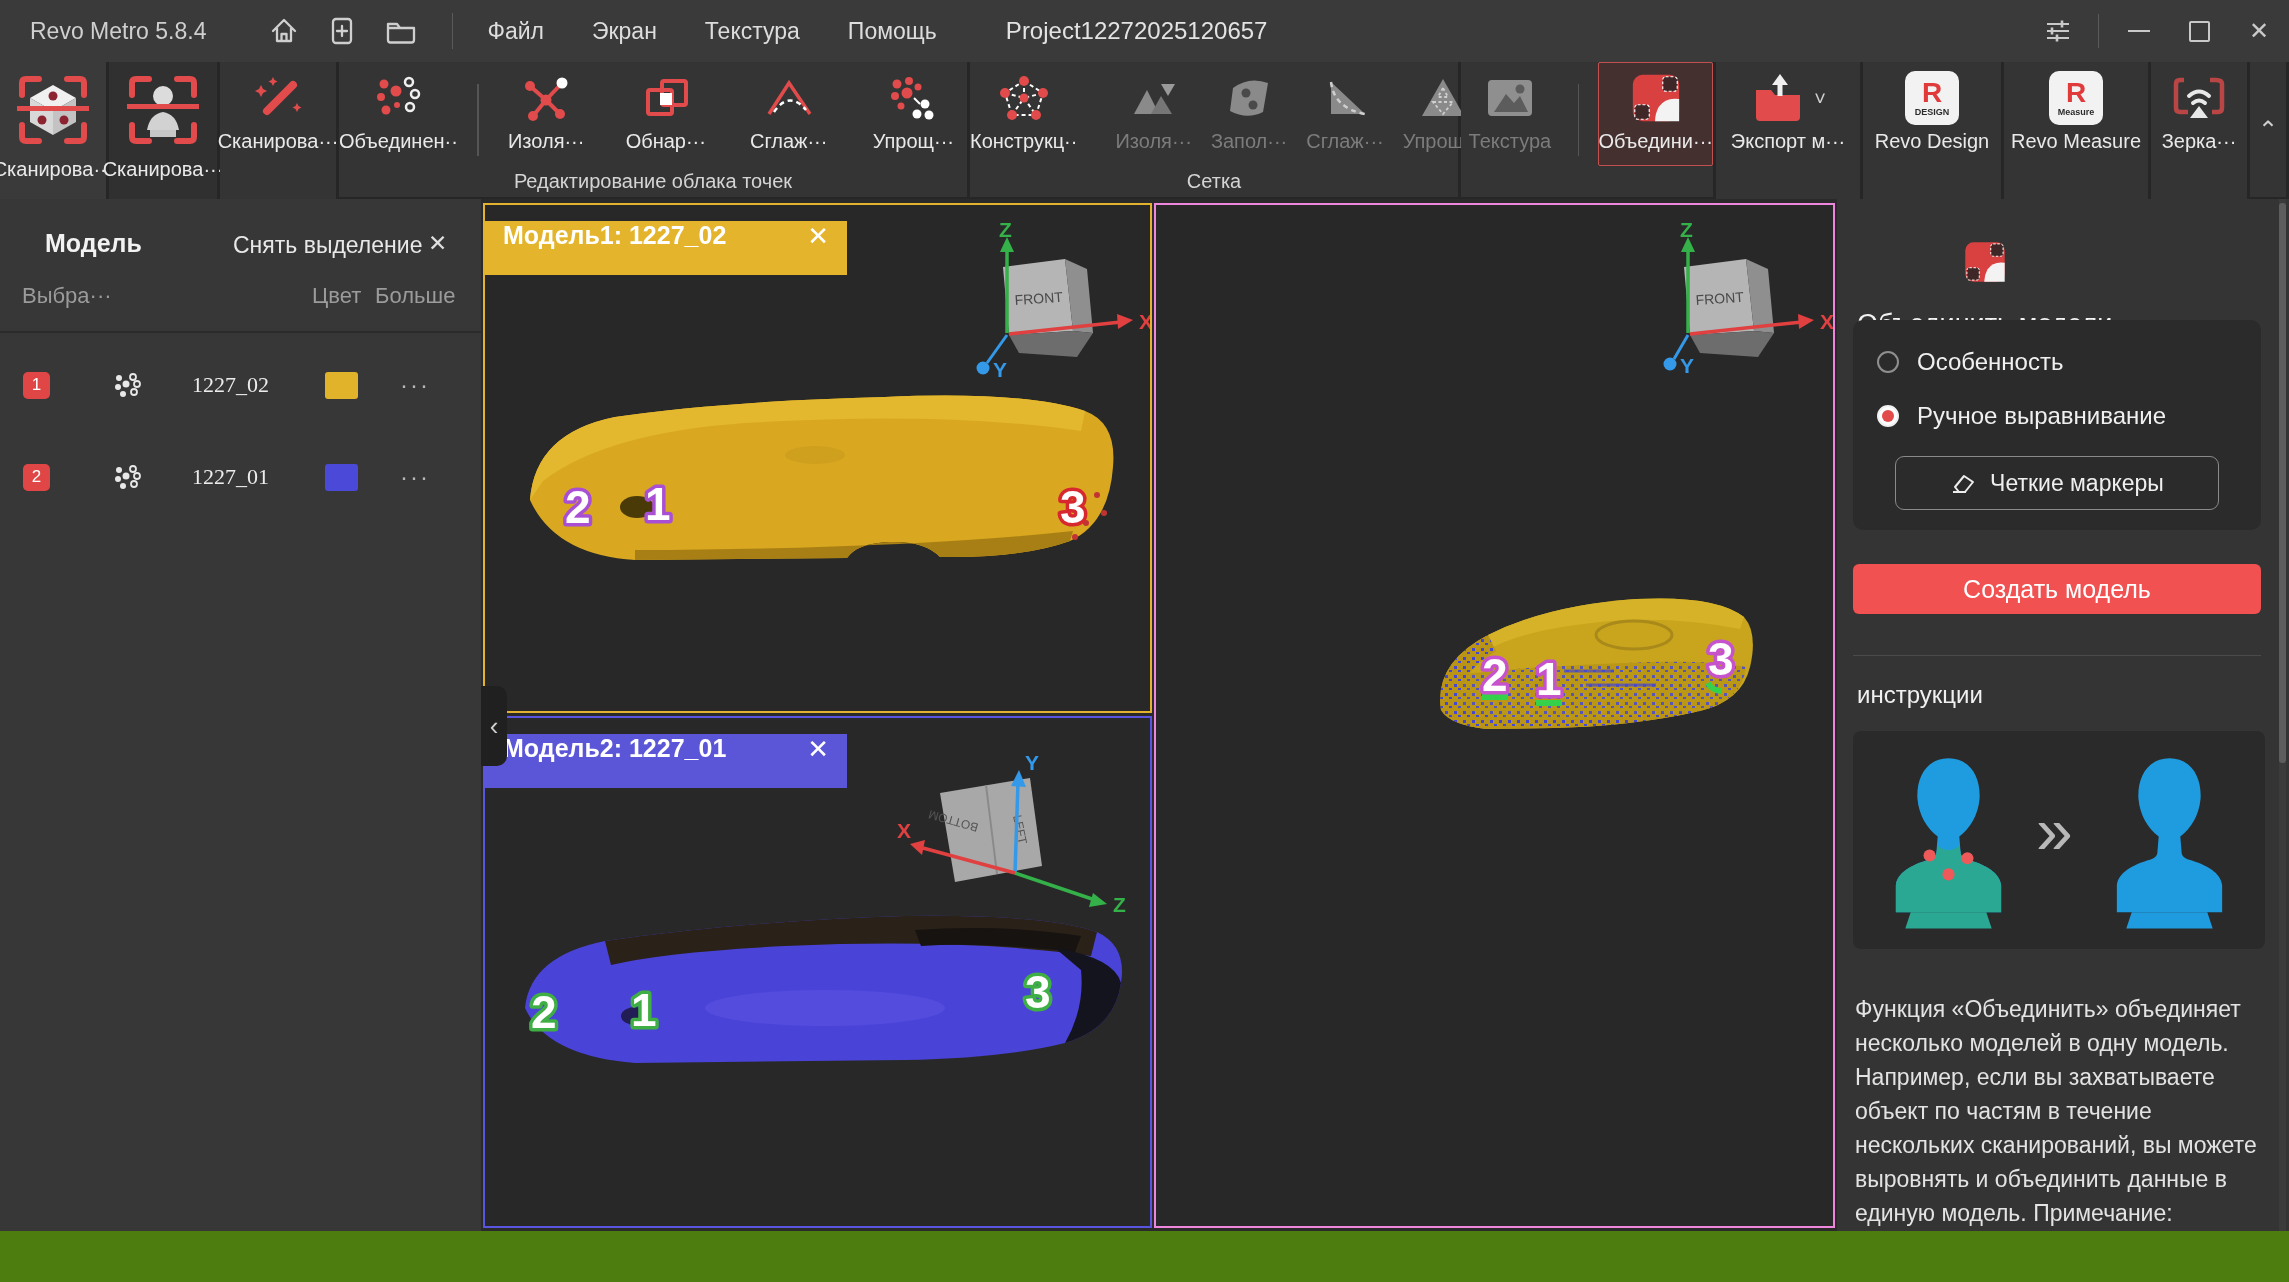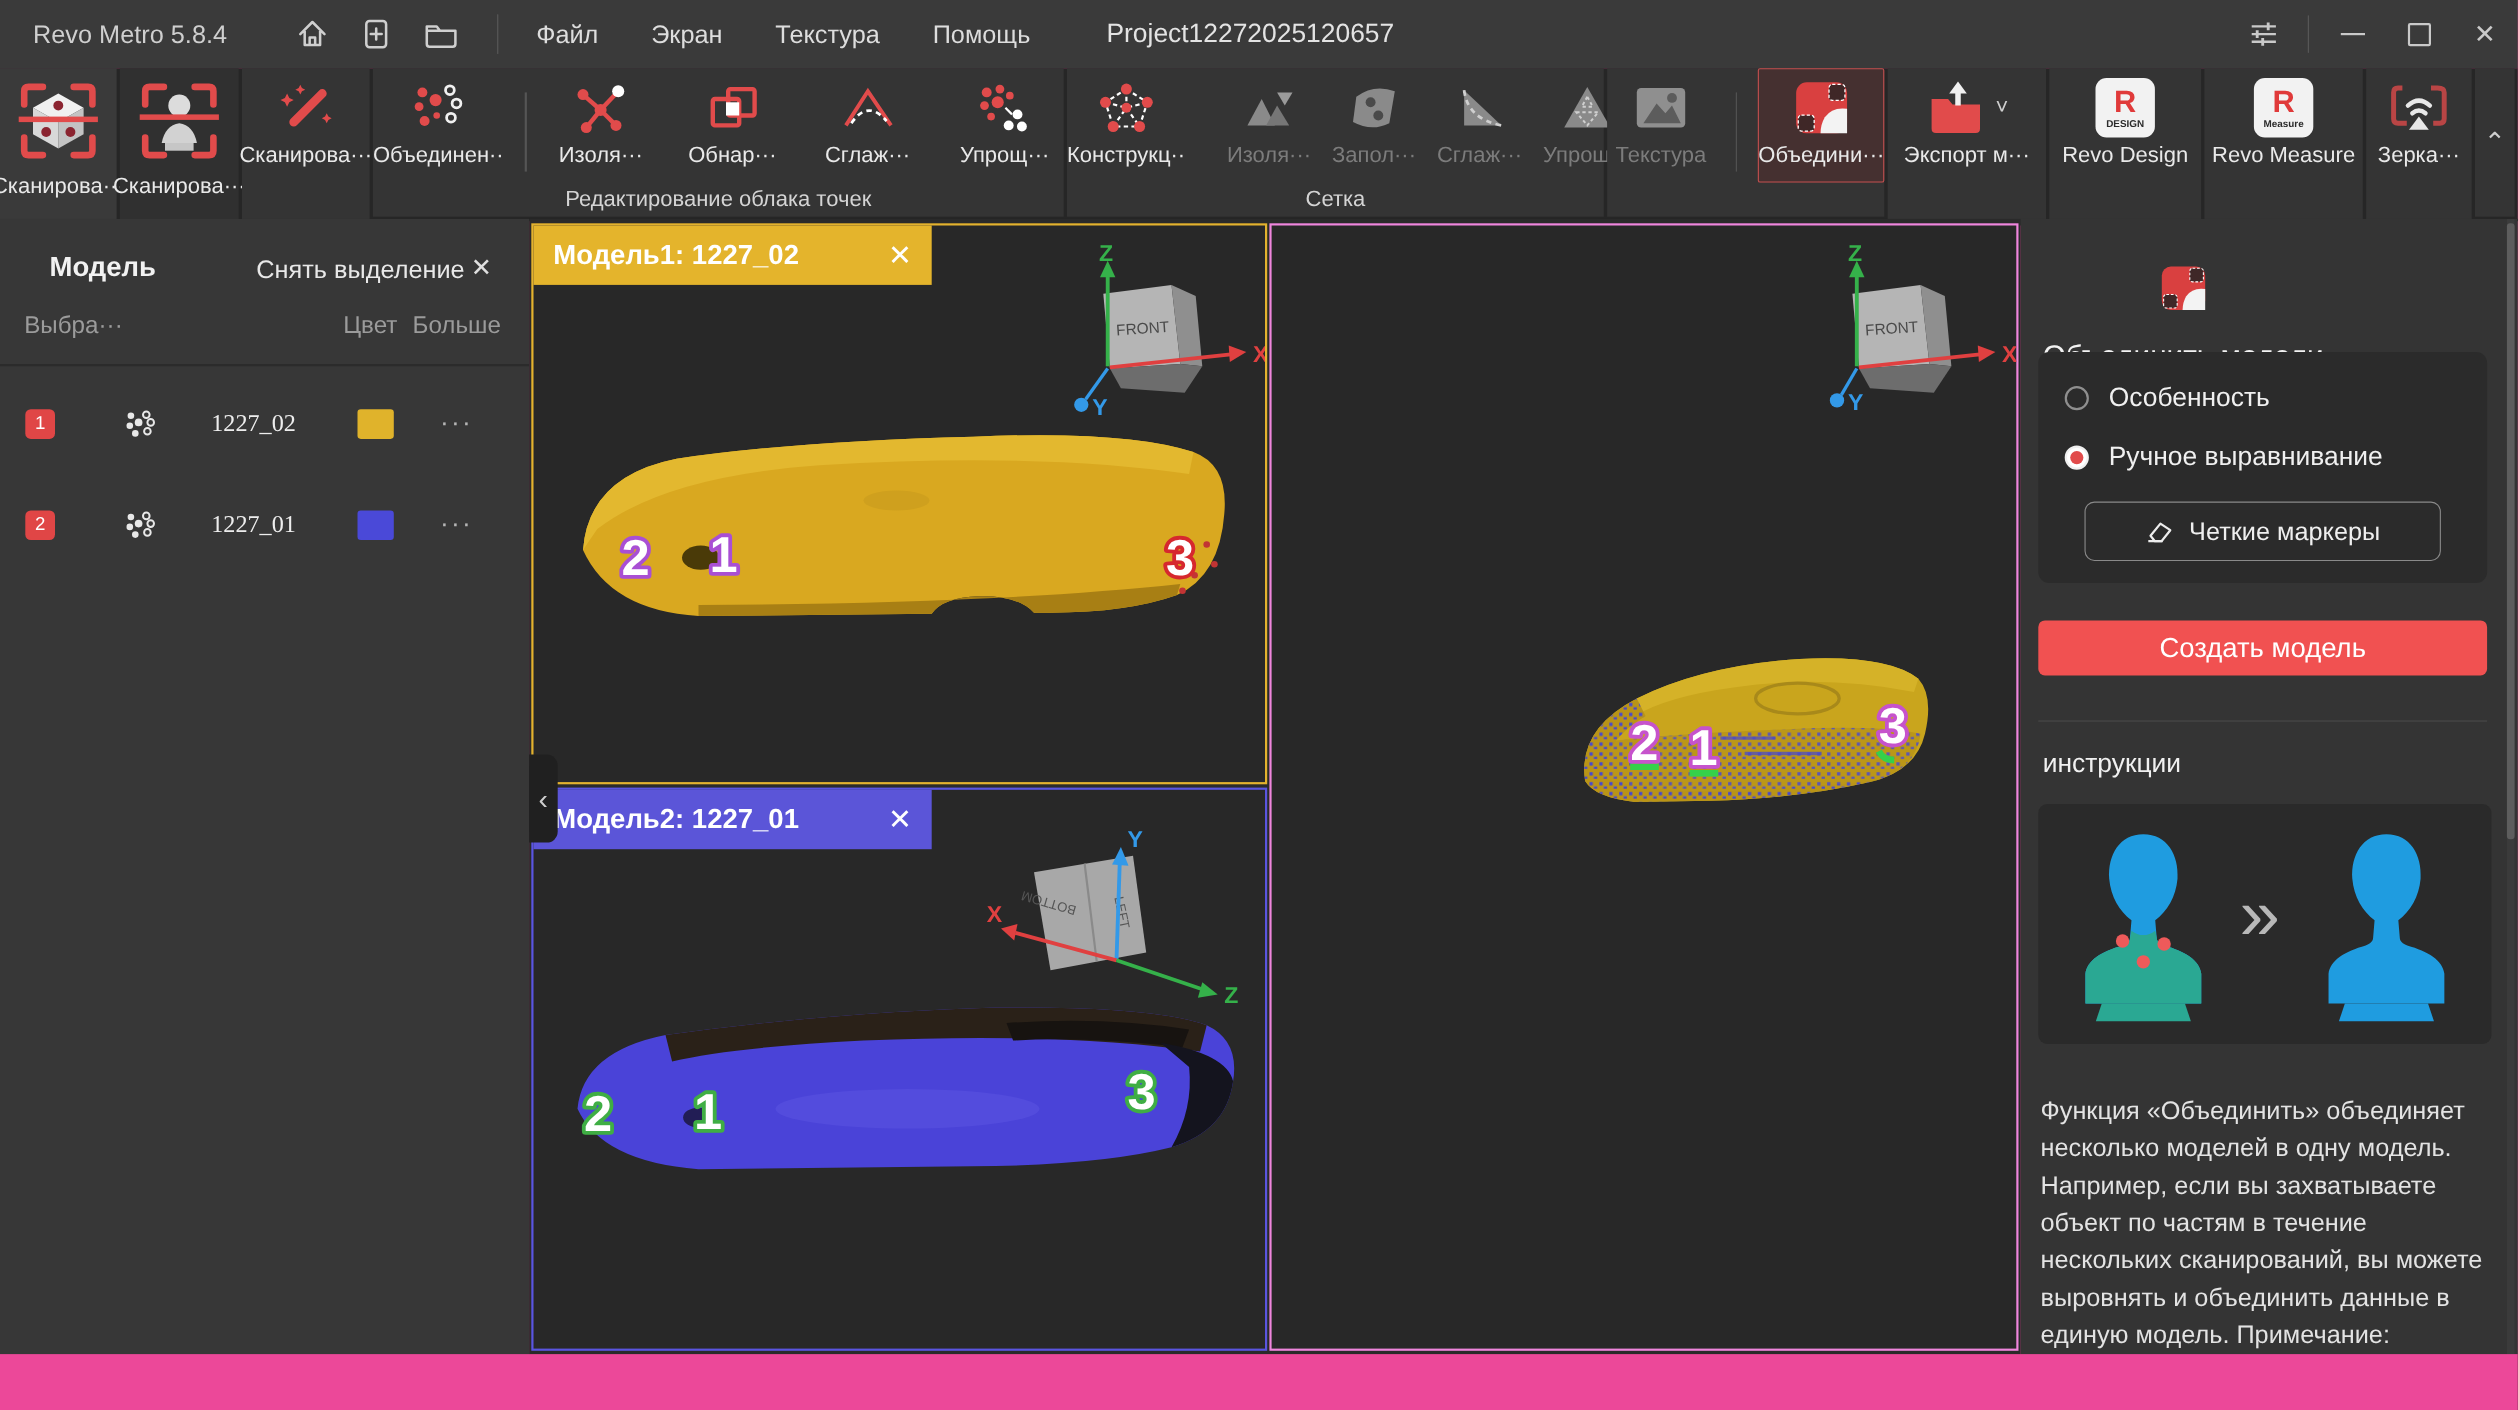--- a/index.html
+++ b/index.html
@@ -1,16 +1,16 @@
 <!DOCTYPE html>
 <html><head>
 <meta charset="utf-8">
 <style>
   html,body{margin:0;padding:0;background:#1b1b1b;}
-  .app{position:relative;width:2289px;height:1282px;background:#ec4899;overflow:hidden;
+  .app{position:relative;width:2289px;height:1282px;background:#4d7c0f;overflow:hidden;
        font-family:"Liberation Sans",sans-serif;color:#e8e8e8;-webkit-font-smoothing:antialiased;}
   
   .titlebar{position:absolute;left:0;top:0;width:2289px;height:62px;background:#3a3a3a;display:flex;align-items:center;}
   .apptitle{margin-left:30px;font-size:23px;color:#cfcfcf;white-space:nowrap;}
   .tb-icons{display:flex;align-items:center;gap:26px;margin-left:62px;}
   .tb-icons svg{display:block;cursor:pointer;}
   .tb-sep{width:1px;height:36px;background:#5a5a5a;margin:0 34px;}
   .menus{display:flex;gap:48px;font-size:23px;color:#dddddd;}
   .menus span{cursor:pointer;}
   .projtitle{position:absolute;left:50%;transform:translateX(-53%);font-size:24px;color:#e3e3e3;}
@@ -47,21 +47,21 @@
   .lp-div{position:absolute;left:0;top:132px;width:481px;height:2px;background:#2b2b2b;}
   .lp-row{position:absolute;left:0;width:481px;height:92px;display:flex;align-items:center;cursor:pointer;}
   .lp-badge{position:absolute;left:23px;width:27px;height:27px;background:#e04646;border-radius:5px;color:#fff;font-size:17px;display:flex;align-items:center;justify-content:center;}
   .lp-pc{position:absolute;left:112px;}
   .lp-name{position:absolute;left:160px;font-family:Liberation Serif, serif;font-size:22px;color:#ededed;margin-left:32px;}
   .lp-swatch{position:absolute;left:325px;width:33px;height:27px;border-radius:3px;cursor:pointer;}
   .lp-dots{position:absolute;left:400px;font-size:24px;color:#b5b5b5;letter-spacing:2px;cursor:pointer;}
   
   .workspace{position:absolute;left:481px;top:199px;width:1356px;height:1032px;background:#2a2a2a;}
   .vp{position:absolute;background:#282828;border-style:solid;border-width:2px;box-sizing:border-box;}
-  .vp-tab{position:absolute;left:0;top:0;width:362px;height:54px;display:flex;align-items:center;}
+  .vp-tab{position:absolute;left:0;top:16px;width:362px;height:54px;display:flex;}
   .vp-tab .t{margin-left:18px;font-size:25px;font-weight:bold;color:#ffffff;}
   .vp-tab .x{position:absolute;right:18px;font-size:26px;color:#fff;cursor:pointer;}
   .vp svg.scene{position:absolute;left:0;top:0;}
   .collapse{position:absolute;left:0;top:487px;width:26px;height:80px;background:#202020;border-radius:0 10px 10px 0;display:flex;align-items:center;justify-content:center;color:#cfcfcf;font-size:26px;cursor:pointer;z-index:5;}
   
   .rightpanel{position:absolute;left:1837px;top:199px;width:452px;height:1032px;background:#343434;overflow:hidden;}
   .rp-head{position:absolute;left:20px;top:40px;display:flex;align-items:center;gap:24px;flex-direction:column;}
   .rp-title{font-size:27px;color:#f2f2f2;}
   .rp-box{position:absolute;left:16px;top:121px;width:408px;height:210px;background:#2b2b2b;border-radius:10px;}
   .radio{position:absolute;left:24px;display:flex;align-items:center;gap:18px;cursor:pointer;}

